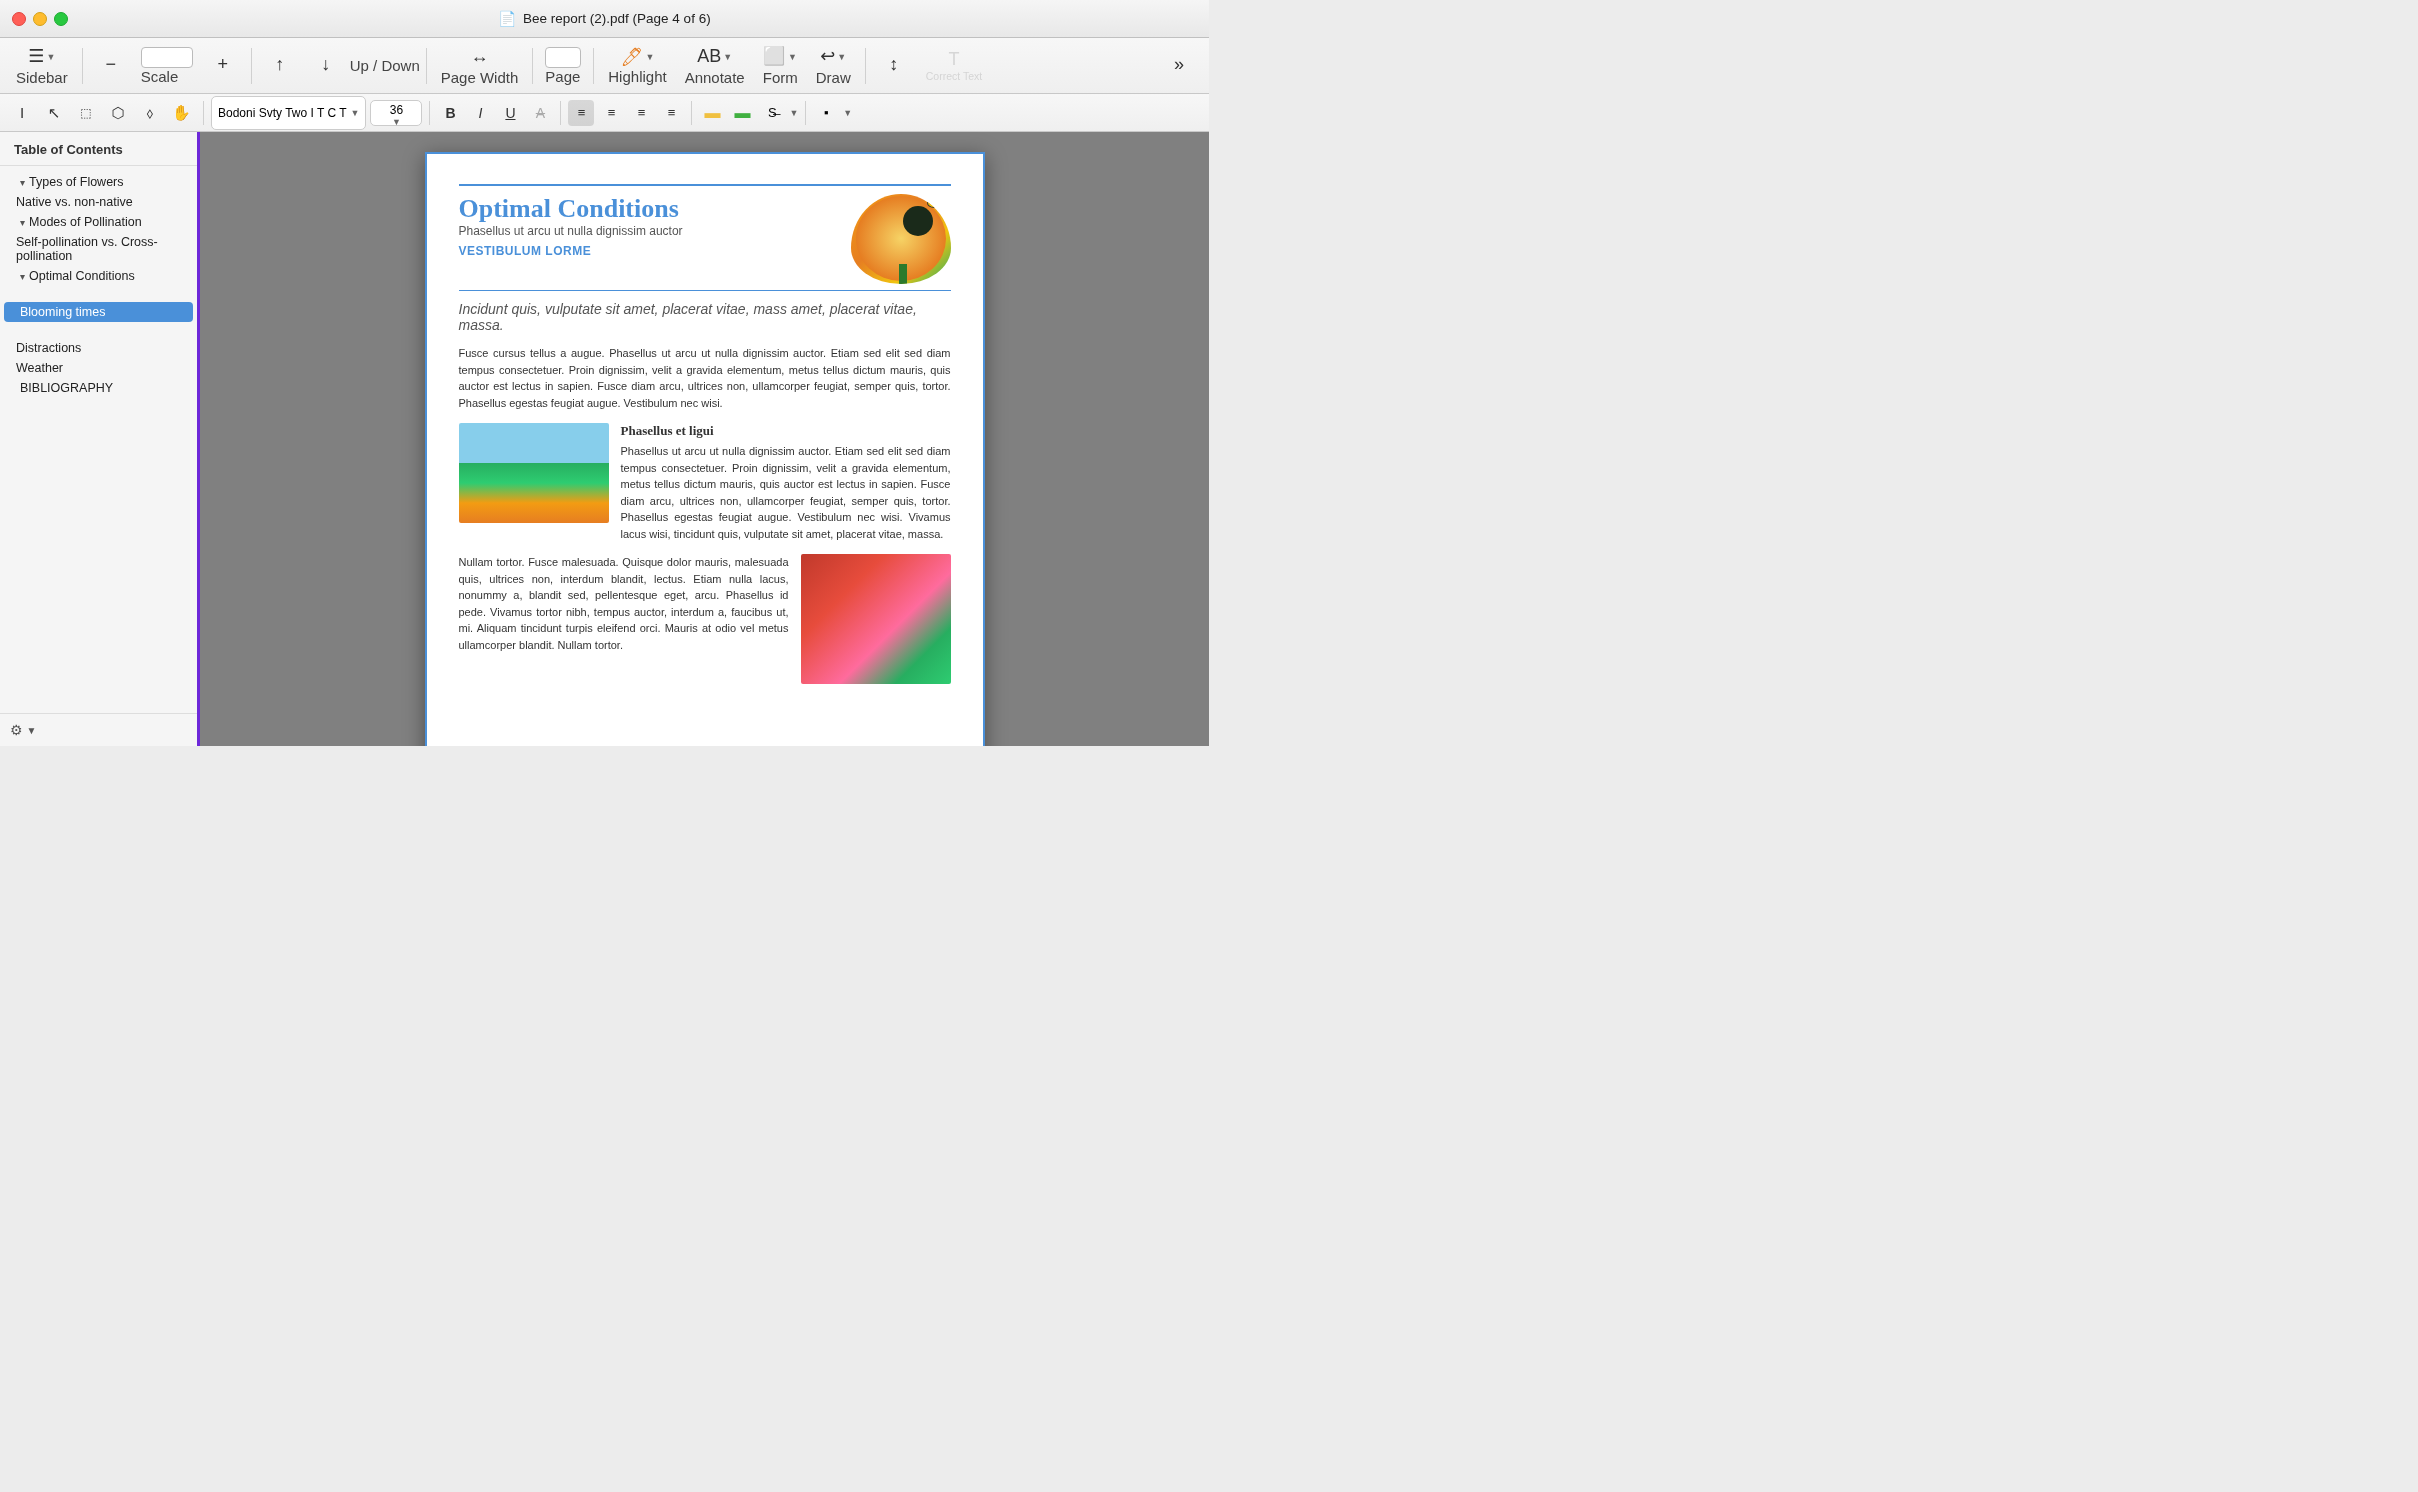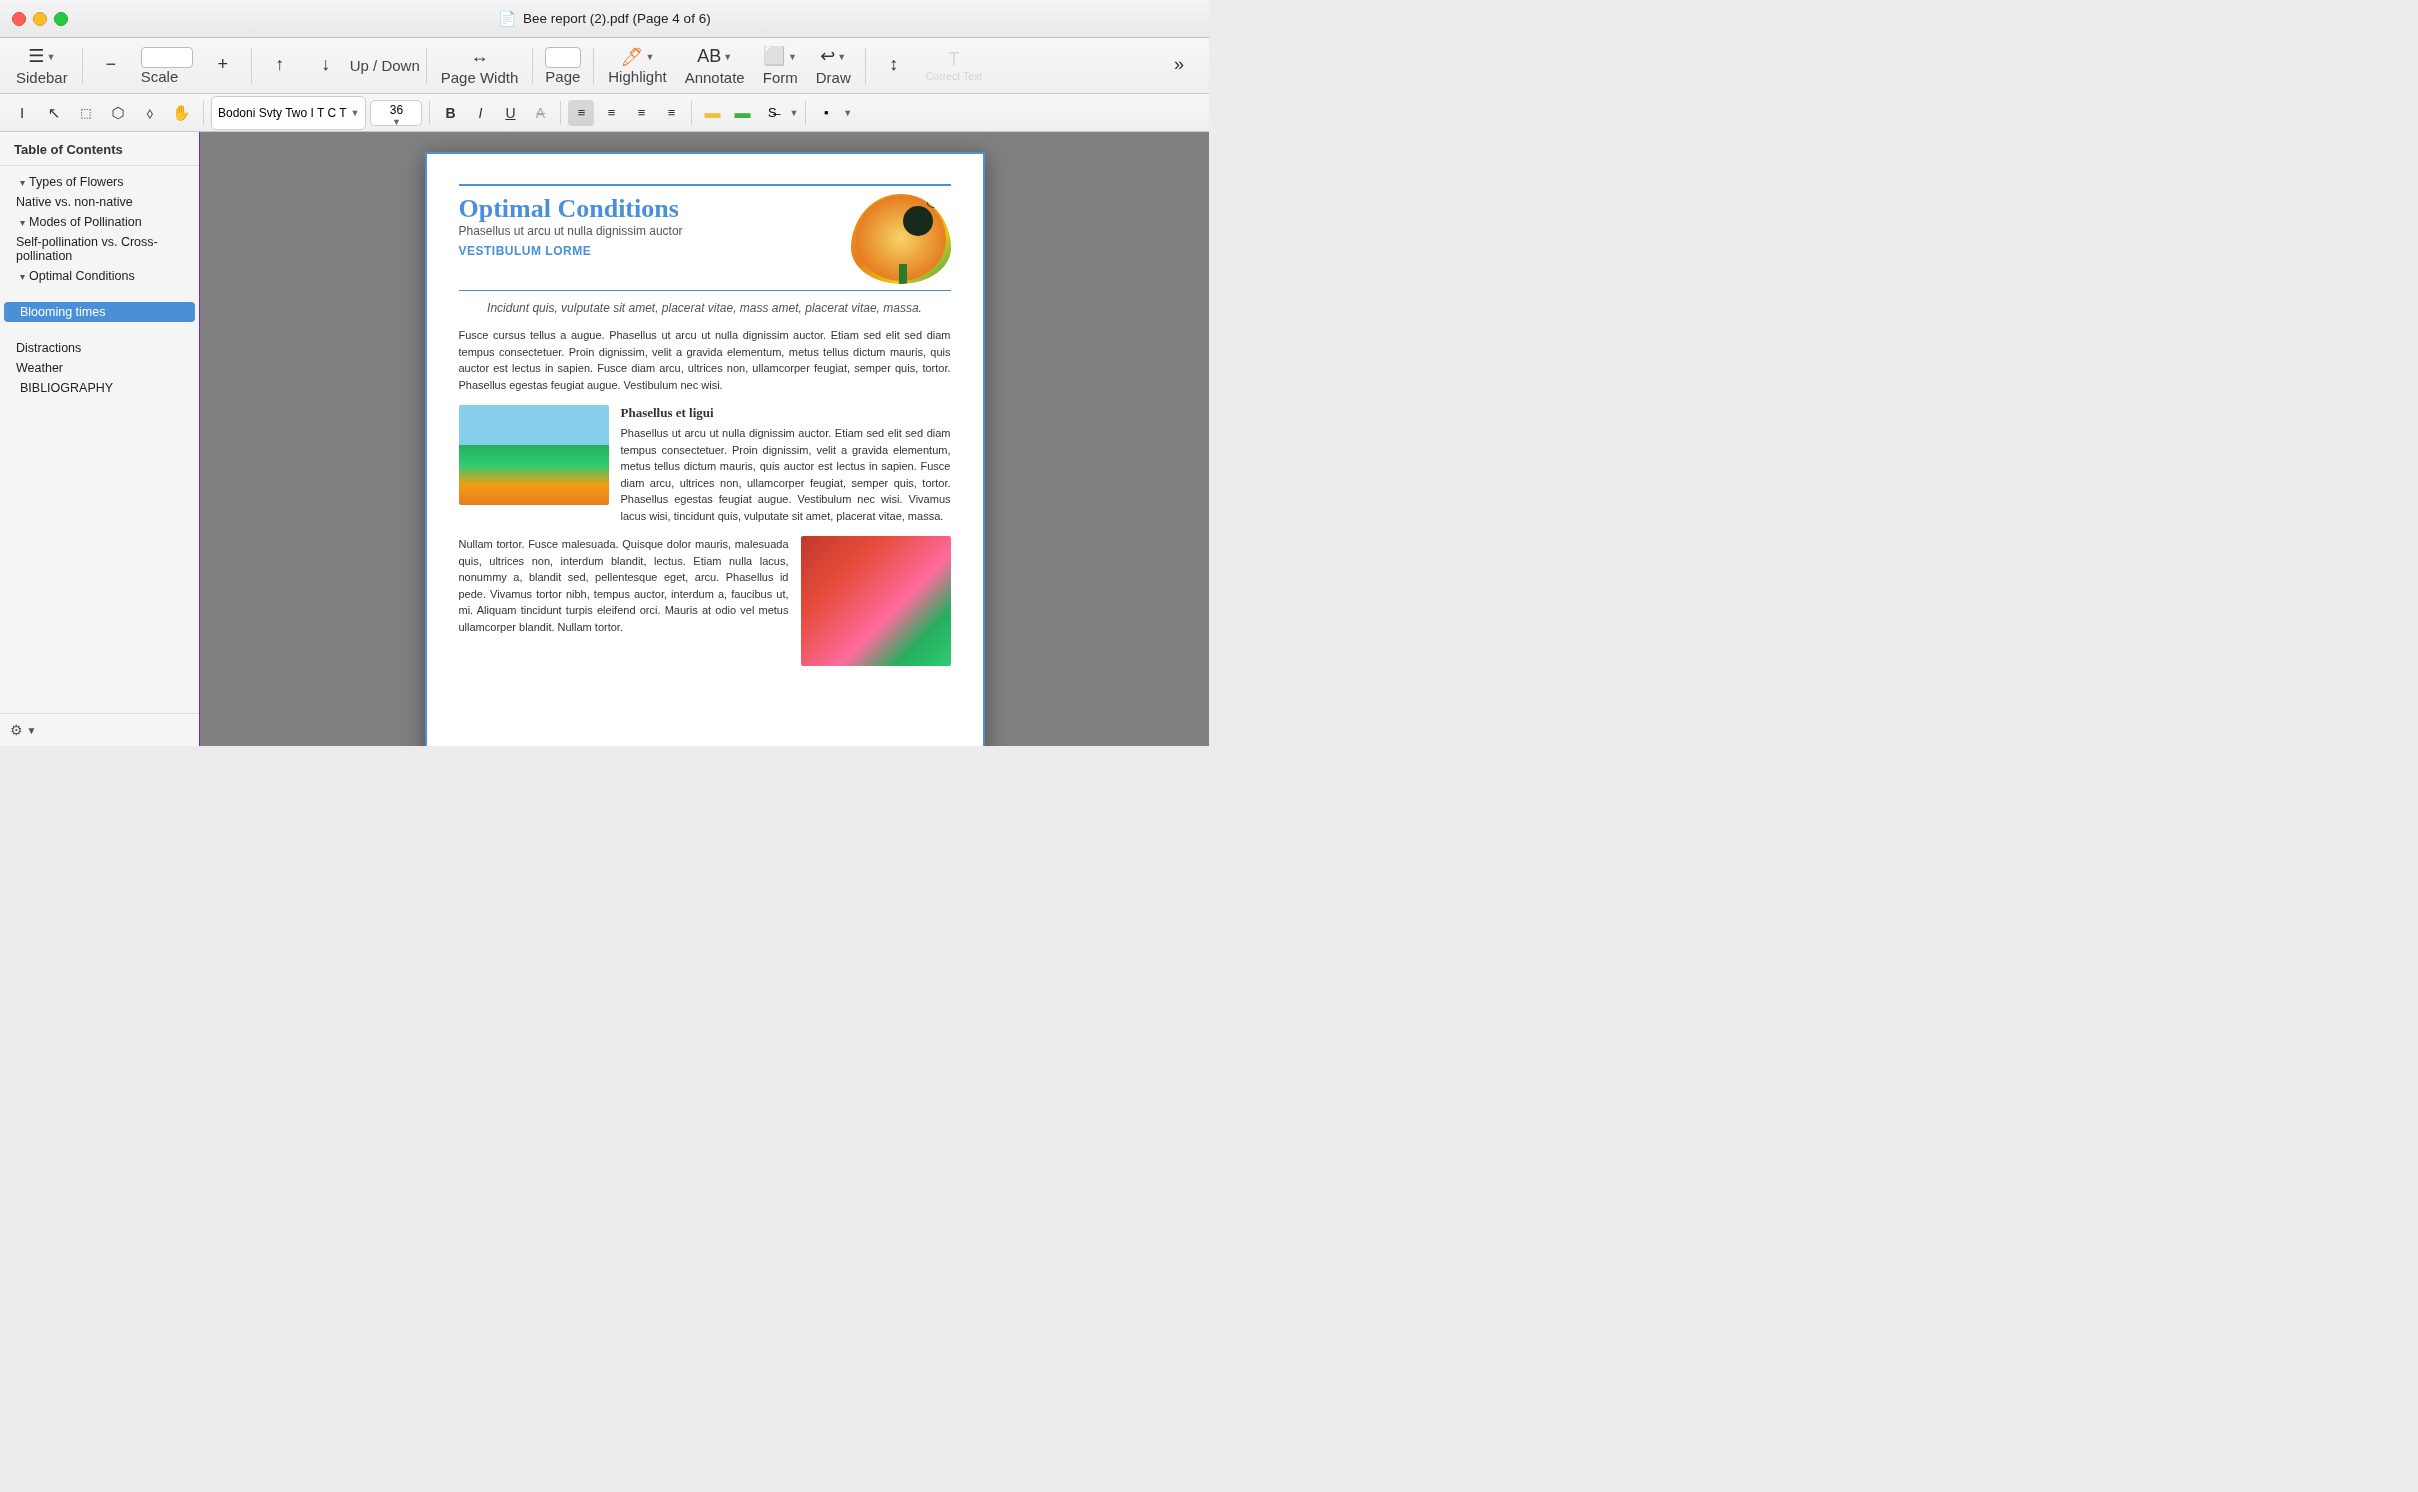--- a/index.html
+++ b/index.html
@@ -59,21 +59,21 @@
     .align-btn { width: 26px; height: 26px; display: flex; align-items: center; justify-content: center; border-radius: 4px; cursor: pointer; font-size: 13px; color: #333; }
     .align-btn.active { background: rgba(0,0,0,0.12); }
     .color-btn { width: 26px; height: 26px; display: flex; align-items: center; justify-content: center; border-radius: 4px; cursor: pointer; font-size: 16px; }
     .highlight-yellow { color: #f0c040; }
     .highlight-green { color: #40b040; }
 
     
     .main { display: flex; height: calc(746px - 38px - 56px - 38px); }
 
     
-    .sidebar { width: 200px; background: #f5f5f5; border-right: 1px solid #6d28d9; display: flex; flex-direction: column; overflow: hidden; }
+    .sidebar { width: 200px; background: #f5f5f5; border-right: 3px solid #6d28d9; display: flex; flex-direction: column; overflow: hidden; }
     .sidebar-header { padding: 10px 14px 8px; font-size: 13px; font-weight: 600; color: #333; border-bottom: 1px solid #ddd; }
     .sidebar-content { overflow-y: auto; flex: 1; padding: 6px 0; }
     .toc-item { display: flex; align-items: center; padding: 3px 8px 3px 10px; cursor: pointer; font-size: 12.5px; color: #222; border-radius: 0; }
     .toc-item.active { background: #4a90d9; color: white; border-radius: 4px; margin: 16px 4px; }
     .toc-item.indent1 { padding-left: 16px; }
     .toc-item.indent2 { padding-left: 20px; }
     .toc-arrow { font-size: 10px; margin-right: 4px; color: #555; }
     .sidebar-bottom { padding: 8px 10px; border-top: 1px solid #ddd; display: flex; align-items: center; gap: 4px; }
     .gear-btn { font-size: 14px; cursor: pointer; color: #555; }
 
@@ -82,21 +82,21 @@
     .pdf-page { background: white; width: 560px; min-height: 720px; box-shadow: 0 4px 20px rgba(0,0,0,0.4); border: 2px solid #4a90d9; padding: 30px 32px 30px 32px; position: relative; }
 
     
     .pdf-top-line { border-top: 2px solid #4a90d9; margin-bottom: 8px; }
     .pdf-header { display: flex; align-items: flex-start; justify-content: space-between; margin-bottom: 4px; }
     .pdf-title { font-size: 26px; font-weight: bold; color: #4a90d9; font-family: Georgia, serif; }
     .pdf-flower-img { width: 100px; height: 90px; background: linear-gradient(135deg, #f39c12 0%, #e67e22 40%, #f1c40f 70%, #27ae60 100%); border-radius: 50% 50% 50% 50% / 60% 60% 40% 40%; display: flex; align-items: center; justify-content: center; position: relative; overflow: hidden; flex-shrink: 0; }
     .pdf-subtitle { font-size: 12px; color: #555; margin-bottom: 6px; }
     .pdf-section-label { font-size: 12px; color: #4a90d9; font-weight: 600; margin-bottom: 6px; letter-spacing: 0.5px; }
     .pdf-rule { border: none; border-top: 1px solid #4a90d9; margin: 6px 0 10px 0; }
-    .pdf-italic-text { font-style: italic; font-size: 12px; color: #555; text-align: center; margin-bottom: 12px; }
+    .pdf-italic-text { font-style: italic; font-size: 14px; color: #555; margin-bottom: 12px; }
     .pdf-body-text { font-size: 11px; color: #333; line-height: 1.5; margin-bottom: 12px; text-align: justify; }
     .pdf-two-col { display: flex; gap: 12px; margin-bottom: 12px; justify-content: center; }
     .pdf-landscape-img { width: 150px; height: 100px; background: linear-gradient(180deg, #87ceeb 0%, #87ceeb 40%, #27ae60 40%, #2ecc71 60%, #f39c12 80%, #e67e22 100%); flex-shrink: 0; border-radius: 2px; }
     .pdf-col-text { flex: 1; }
     .pdf-col-title { font-size: 13px; font-weight: bold; color: #333; font-family: Georgia, serif; margin-bottom: 4px; }
     .pdf-two-col2 { display: flex; gap: 12px; margin-bottom: 12px; }
     .pdf-col-text2 { flex: 1; }
     .pdf-hibiscus-img { width: 150px; height: 130px; background: linear-gradient(135deg, #c0392b 0%, #e74c3c 30%, #ff6b9d 60%, #27ae60 80%, #2ecc71 100%); flex-shrink: 0; border-radius: 2px; }
   </style>
 </head>

